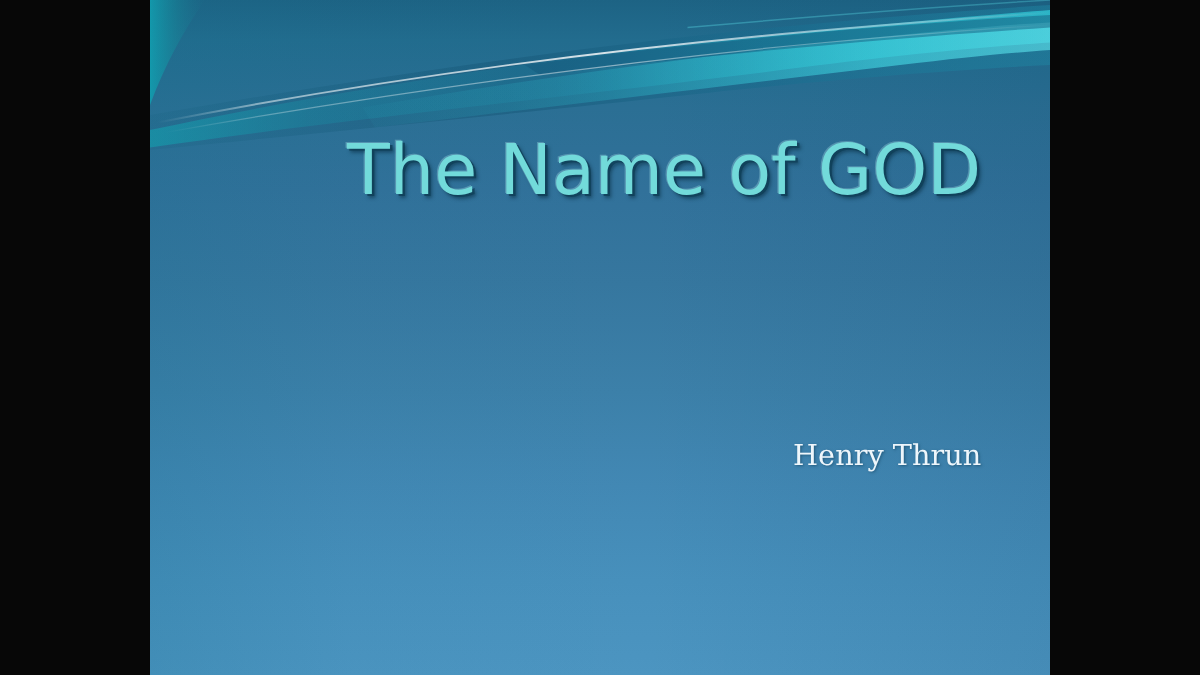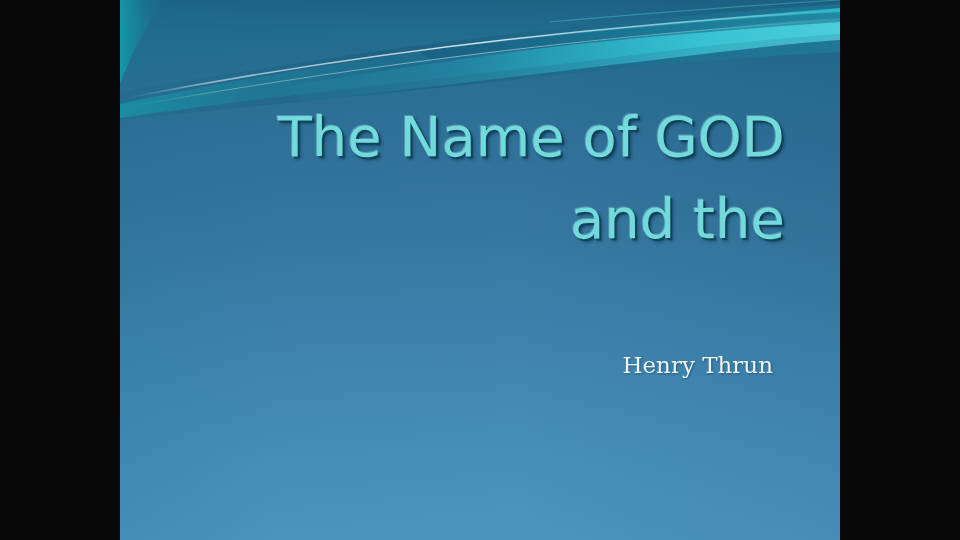--- a/index.html
+++ b/index.html
@@ -92,21 +92,21 @@
     color: #72dada;
     text-shadow:
        2px 2px 0px rgba(14,62,86,0.75),
        3px 3px 3px rgba(10,45,66,0.55),
       -1px -1px 0px rgba(190,248,248,0.28);
     white-space: nowrap;
   }
 
   #subtitle {
     position: absolute;
-    left: 28px;
+    left: 40px;
     top: 350px;
     width: 625px;
     text-align: right;
     font-family: "DejaVu Serif", serif;
     font-weight: 400;
     font-size: 23px;
     line-height: 30px;
     color: #eef6fb;
     text-shadow: 1px 1px 2px rgba(16,60,88,0.55);
     z-index: 5;
@@ -174,19 +174,18 @@
 
       <path d="M6,98 C160,68 340,42 530,25 C610,18 676,13 720,10" fill="none" stroke="url(#gHairline)" stroke-width="1.5"></path>
 
       <path d="M12,106 C170,78 350,52 540,34 C618,27 680,22 720,20" fill="none" stroke="url(#gHairline)" stroke-width="1" opacity="0.6"></path>
 
       <path d="M430,22 C520,14 620,6 720,0" fill="none" stroke="#5fe4ef" stroke-width="1.2" opacity="0.35"></path>
     </svg>
 
     <div id="title-block">
       <div class="title-line">The Name of GOD</div>
-      <div class="title-line">and the</div>
     </div>
 
     <div id="subtitle">Henry Thrun</div>
 
   </div>
 </div>
 
 </body></html>

